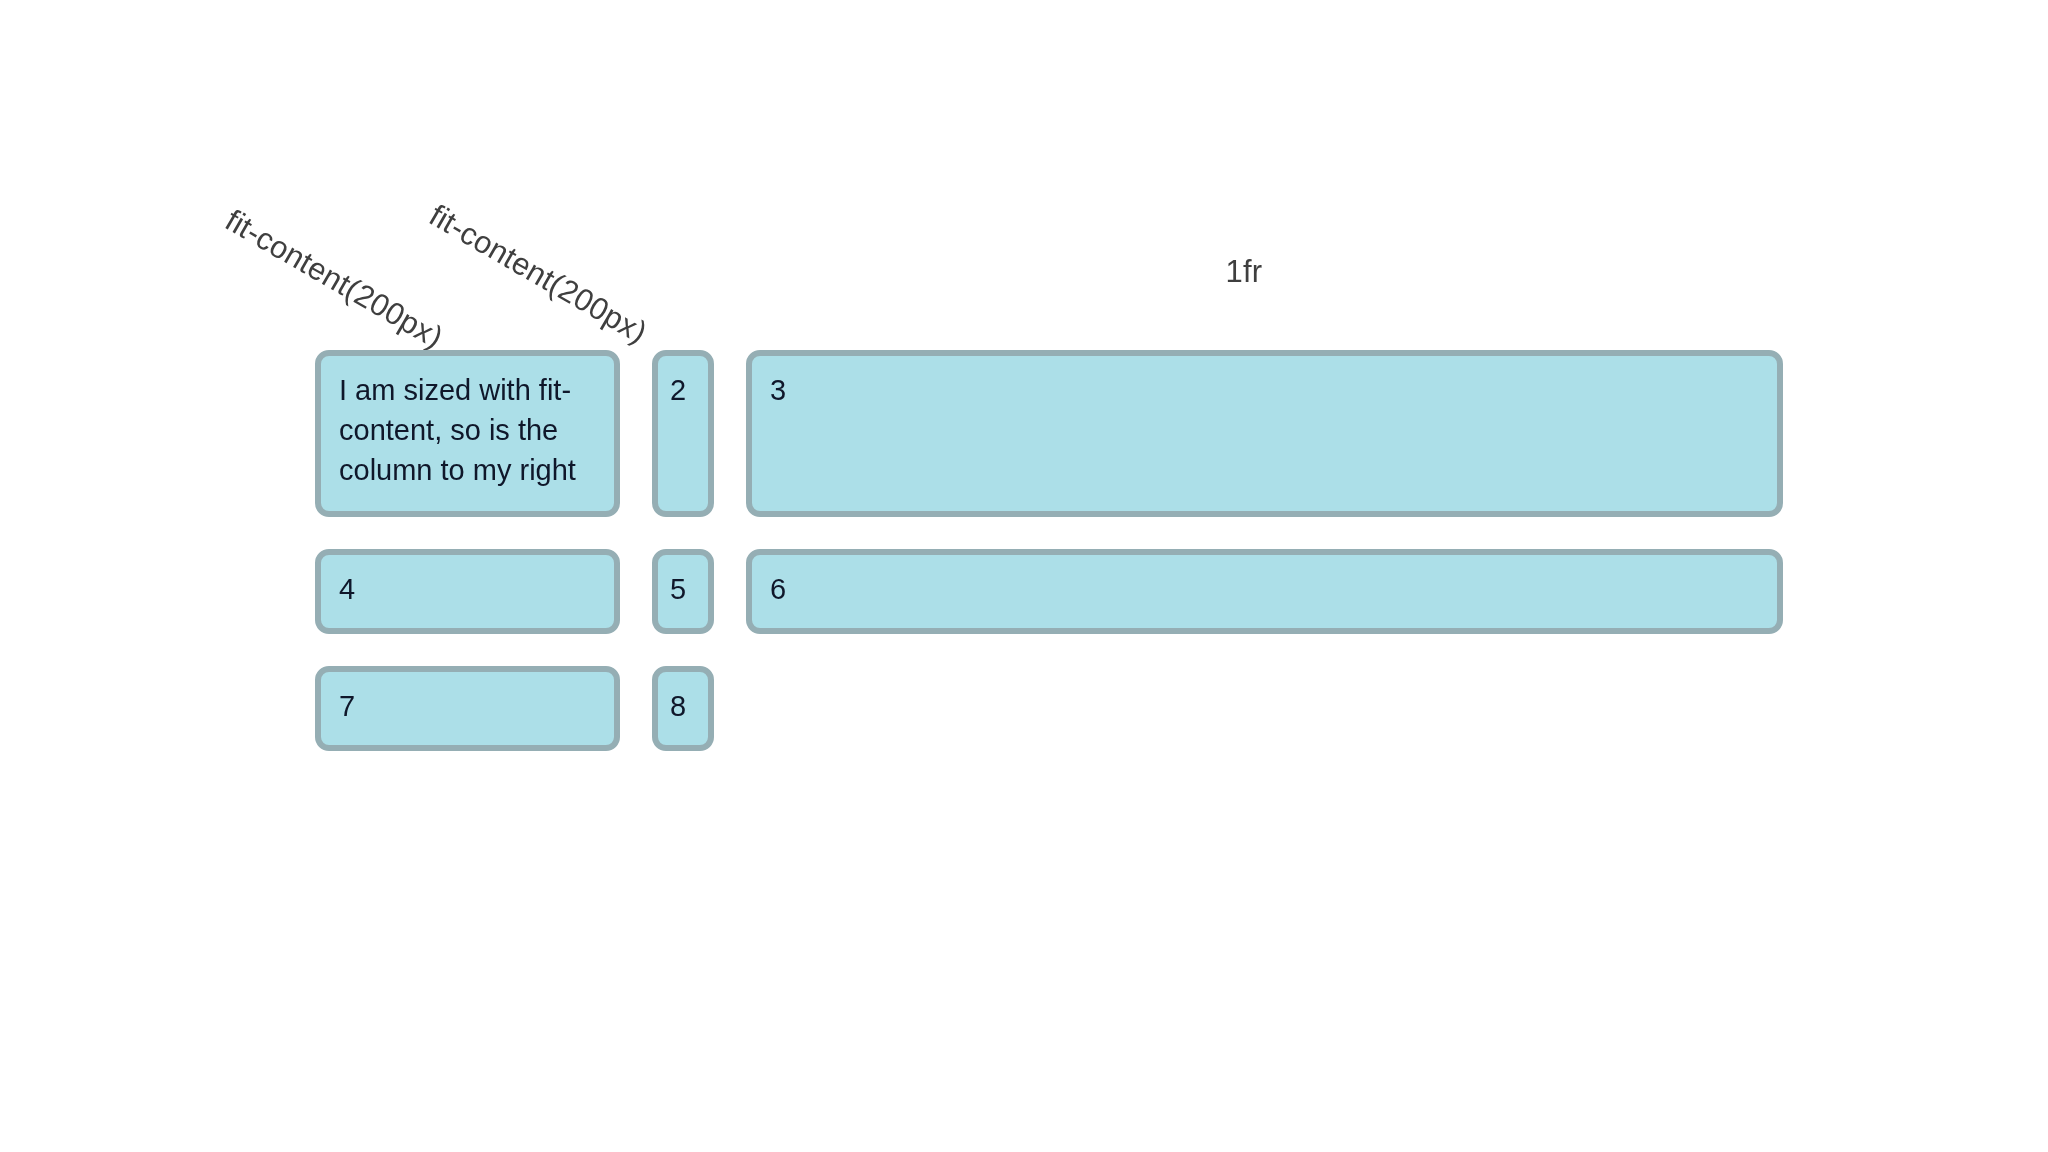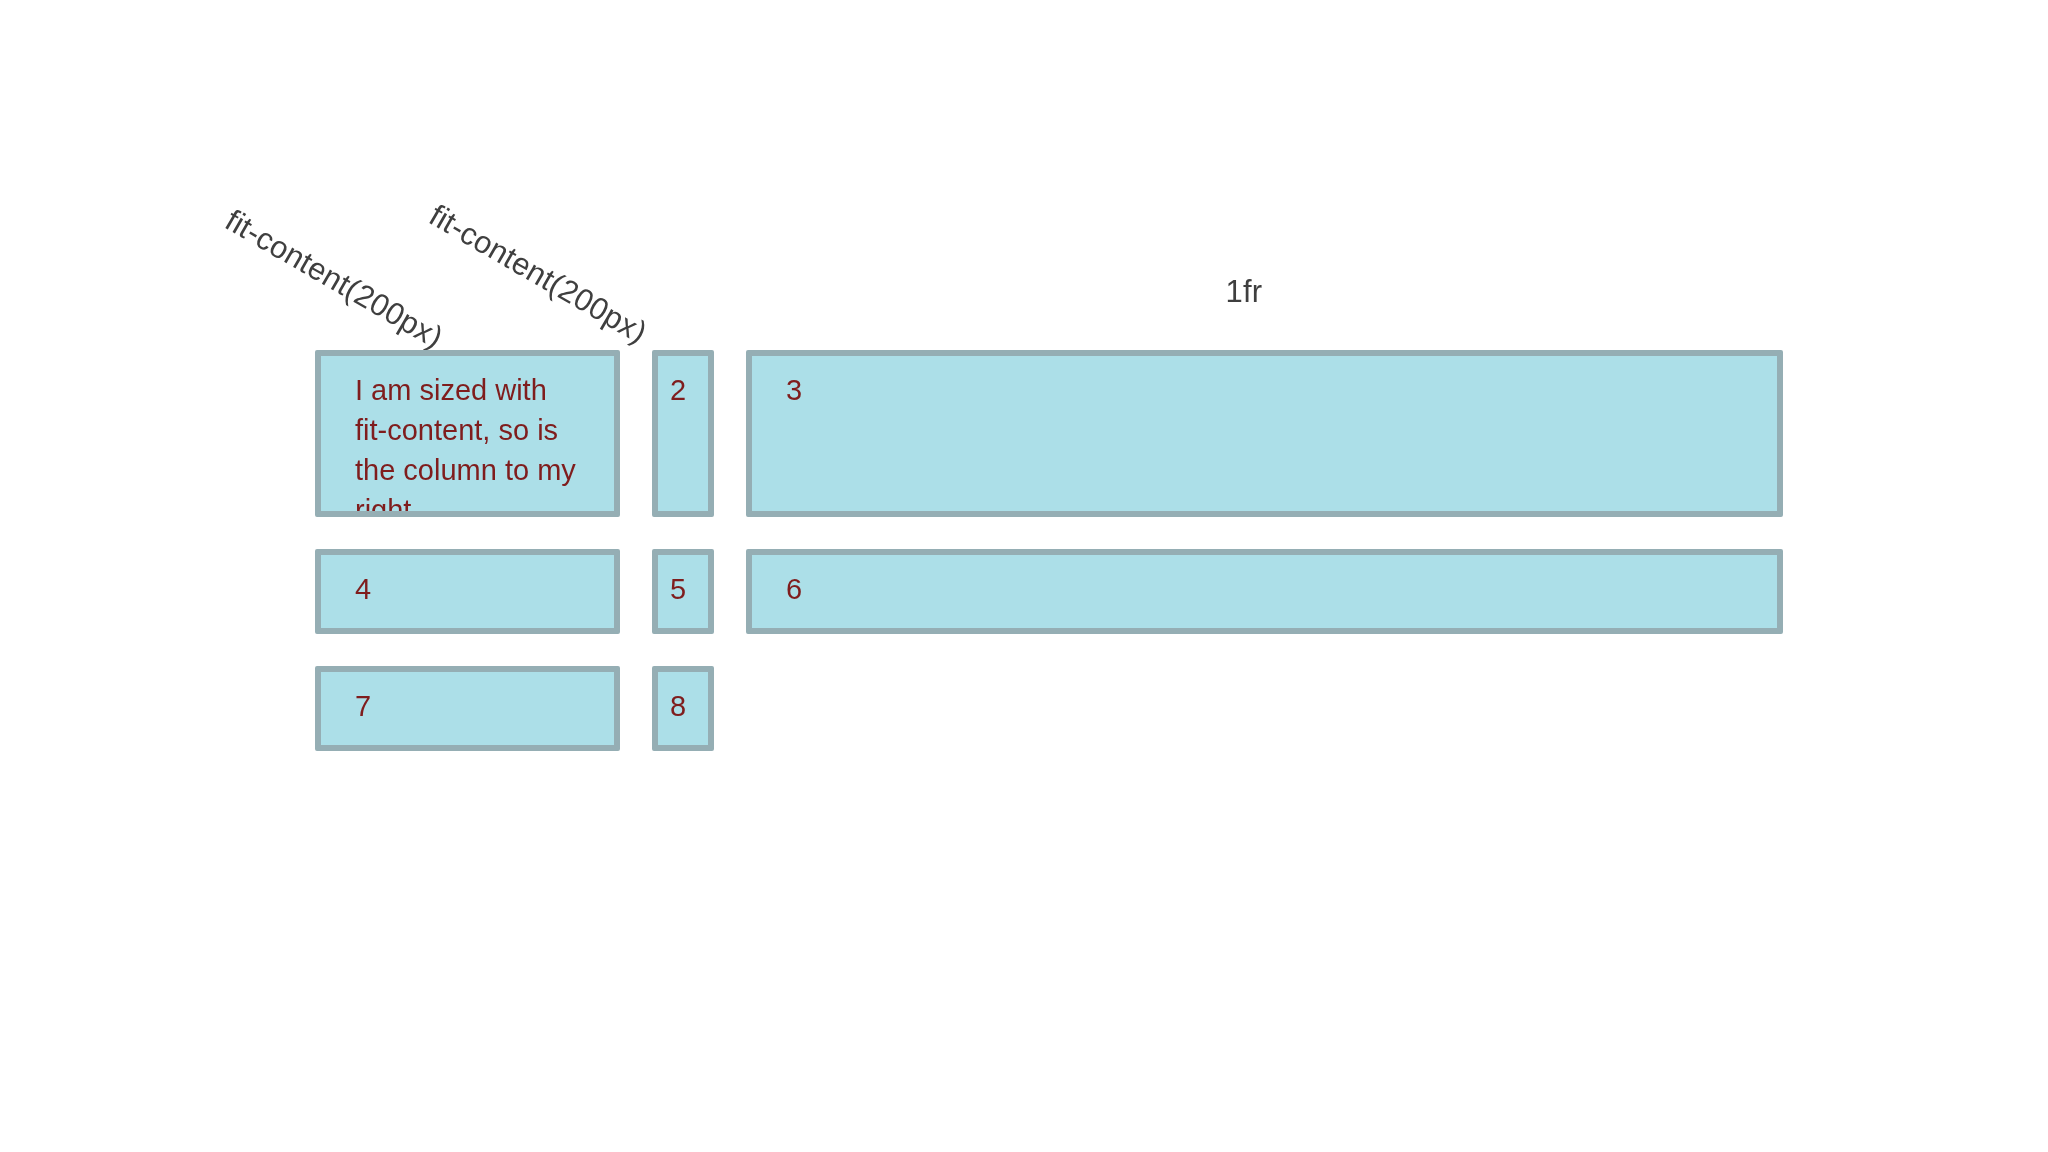--- a/index.html
+++ b/index.html
@@ -33,44 +33,44 @@
     letter-spacing: 0.2px;
     transform-origin: 0 50%;
   }
   .track-label.rot {
     transform: rotate(30deg);
   }
   #label-col1 { left: 228px; top: 200px; }
   #label-col2 { left: 432px; top: 195px; }
   #label-col3 {
     left: 1244px;
-    top: 292px;
+    top: 272px;
     transform: translate(-50%, -50%);
   }
 
   
   #grid {
     position: absolute;
     left: 315px;
     top: 350px;
     width: 1468px;
     display: grid;
     grid-template-columns: 305px 62px 1fr;
     grid-template-rows: 167px 85px 85px;
     column-gap: 32px;
     row-gap: 32px;
   }
 
   .cell {
     background: #ACDFE8;
     border: 6px solid #95AEB4;
-    border-radius: 2px;
+    border-radius: 14px;
     box-sizing: border-box;
-    padding: 14px 34px;
-    color: #7f1d1d;
+    padding: 14px 18px;
+    color: #0f172a;
     font-size: 29px;
     line-height: 1.38;
     font-family: "Liberation Sans", sans-serif;
     overflow: hidden;
   }
 
   .cell.narrow {
     padding-left: 12px;
     padding-right: 12px;
   }

